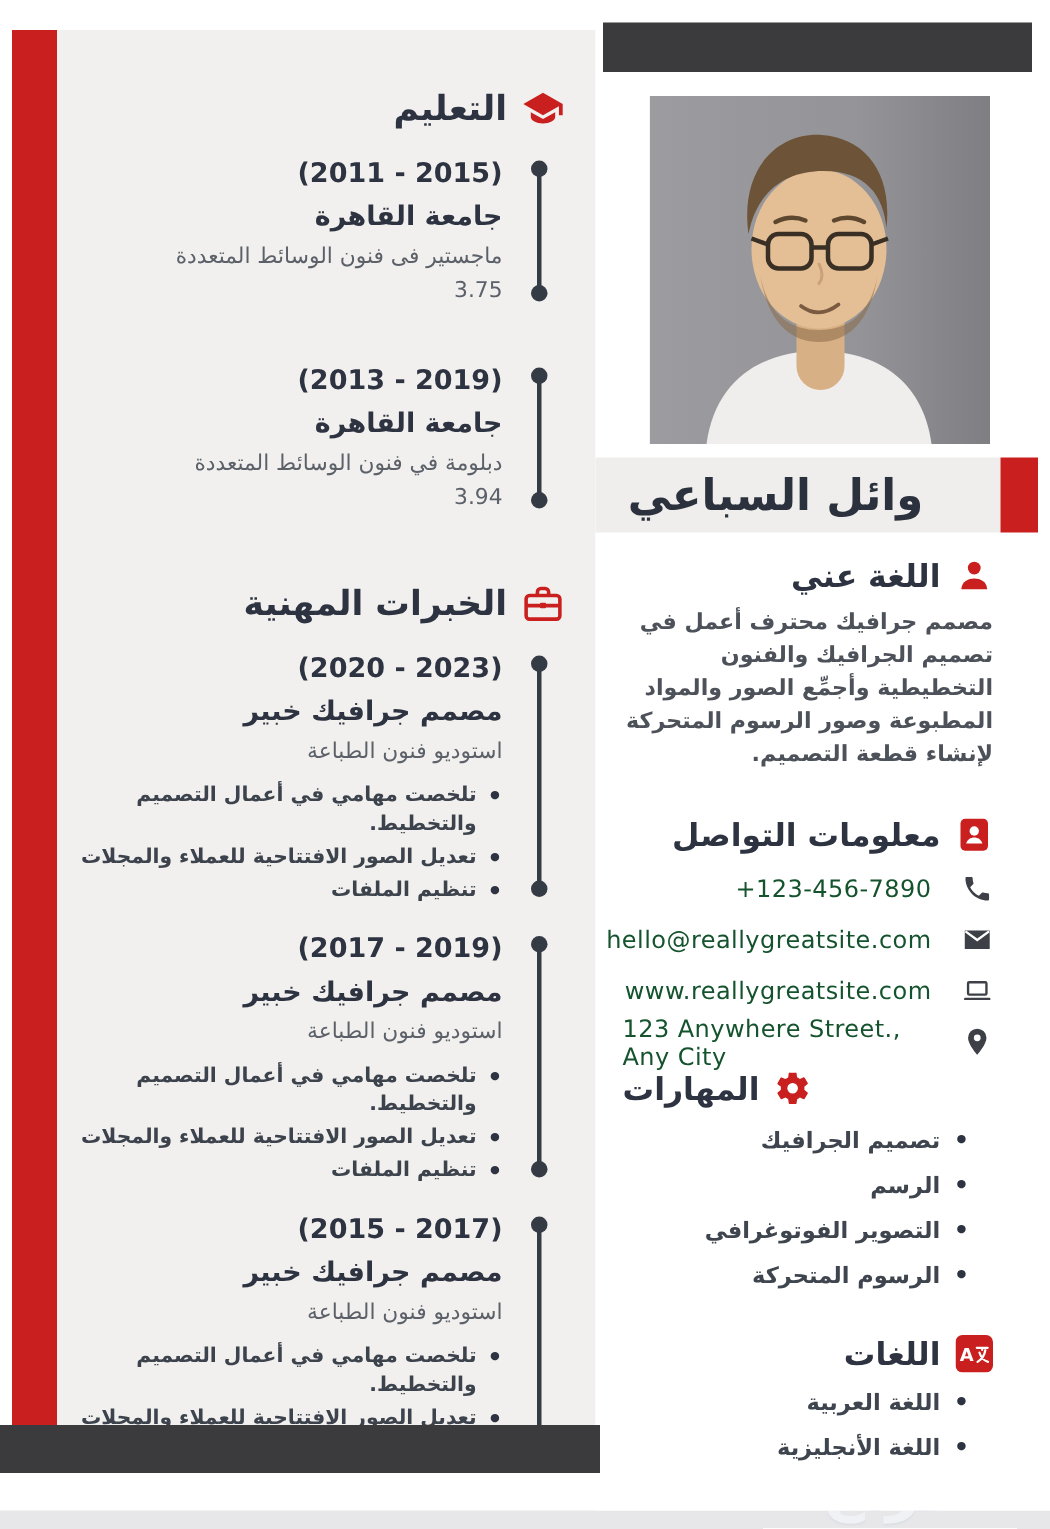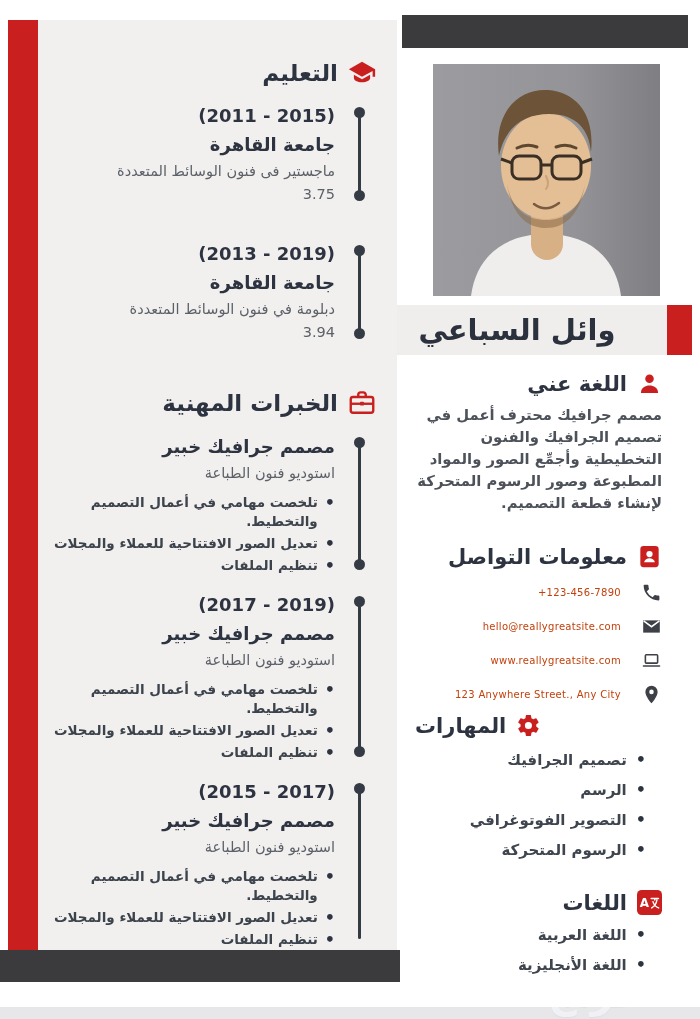--- a/index.html
+++ b/index.html
@@ -50,21 +50,21 @@
   .rtitle{display:flex;align-items:center;gap:10px;justify-content:flex-start;margin-top:16px;}
   .rtitle .t{font-size:21px;font-weight:bold;color:#2d3340;}
   .rtitle .ic{width:25px;height:25px;flex:0 0 auto;display:flex;align-items:center;justify-content:center;}
   .rtitle .ic svg{width:25px;height:25px;}
 
   .about-text{margin-top:8px;font-size:14.8px;color:#4d525a;line-height:22px;text-align:right;font-weight:600;}
 
   .crow{display:flex;align-items:center;gap:20px;justify-content:flex-start;margin-top:13px;height:21px;}
   .crow .ic{width:21px;height:21px;flex:0 0 auto;display:flex;align-items:center;justify-content:center;}
   .crow .ic svg{width:21px;height:21px;}
-  .crow .cv{font-size:10px;color:#c2410c;letter-spacing:.3px;}
+  .crow .cv{font-size:16px;color:#14532d;letter-spacing:.3px;}
 
   .srow{display:flex;gap:9px;justify-content:flex-start;margin-top:10px;padding-right:16px;}
   .srow .bdot{color:#2d3340;font-weight:bold;line-height:20px;}
   .srow .stxt{font-size:15px;font-weight:600;color:#3f454e;line-height:20px;}
 
   .mt-contact{margin-top:30px;}
   .mt-skills{margin-top:8px;justify-content:flex-end;}
   .mt-langs{margin-top:30px;}
   .list-skills{margin-top:12px;}
   .list-langs{margin-top:10px;}
@@ -123,20 +123,21 @@
             <path d="M9 7V5.4A1.9 1.9 0 0 1 10.9 3.5h2.2A1.9 1.9 0 0 1 15 5.4V7"></path>
             <path d="M3 12.6h18"></path>
             <rect x="10.4" y="11" width="3.2" height="3" rx="0.6" fill="#c9201f" stroke="none"></rect>
           </svg>
       </span>
       <span class="t">الخبرات المهنية</span>
     </div>
 
     <div class="titem mtop-job-1">
       <span class="rail"></span>
+      <div class="d-date"><span class="ltr">(2020 - 2023)</span></div>
       <div class="d-strong">مصمم جرافيك خبير</div>
       <div class="d-sub">استوديو فنون الطباعة</div>
       <div class="blist">
         <div class="brow">
             <span class="bdot">•</span>
             <span class="btxt">تلخصت مهامي في أعمال التصميم والتخطيط.</span>
           </div>
         <div class="brow">
             <span class="bdot">•</span>
             <span class="btxt">تعديل الصور الافتتاحية للعملاء والمجلات</span>

